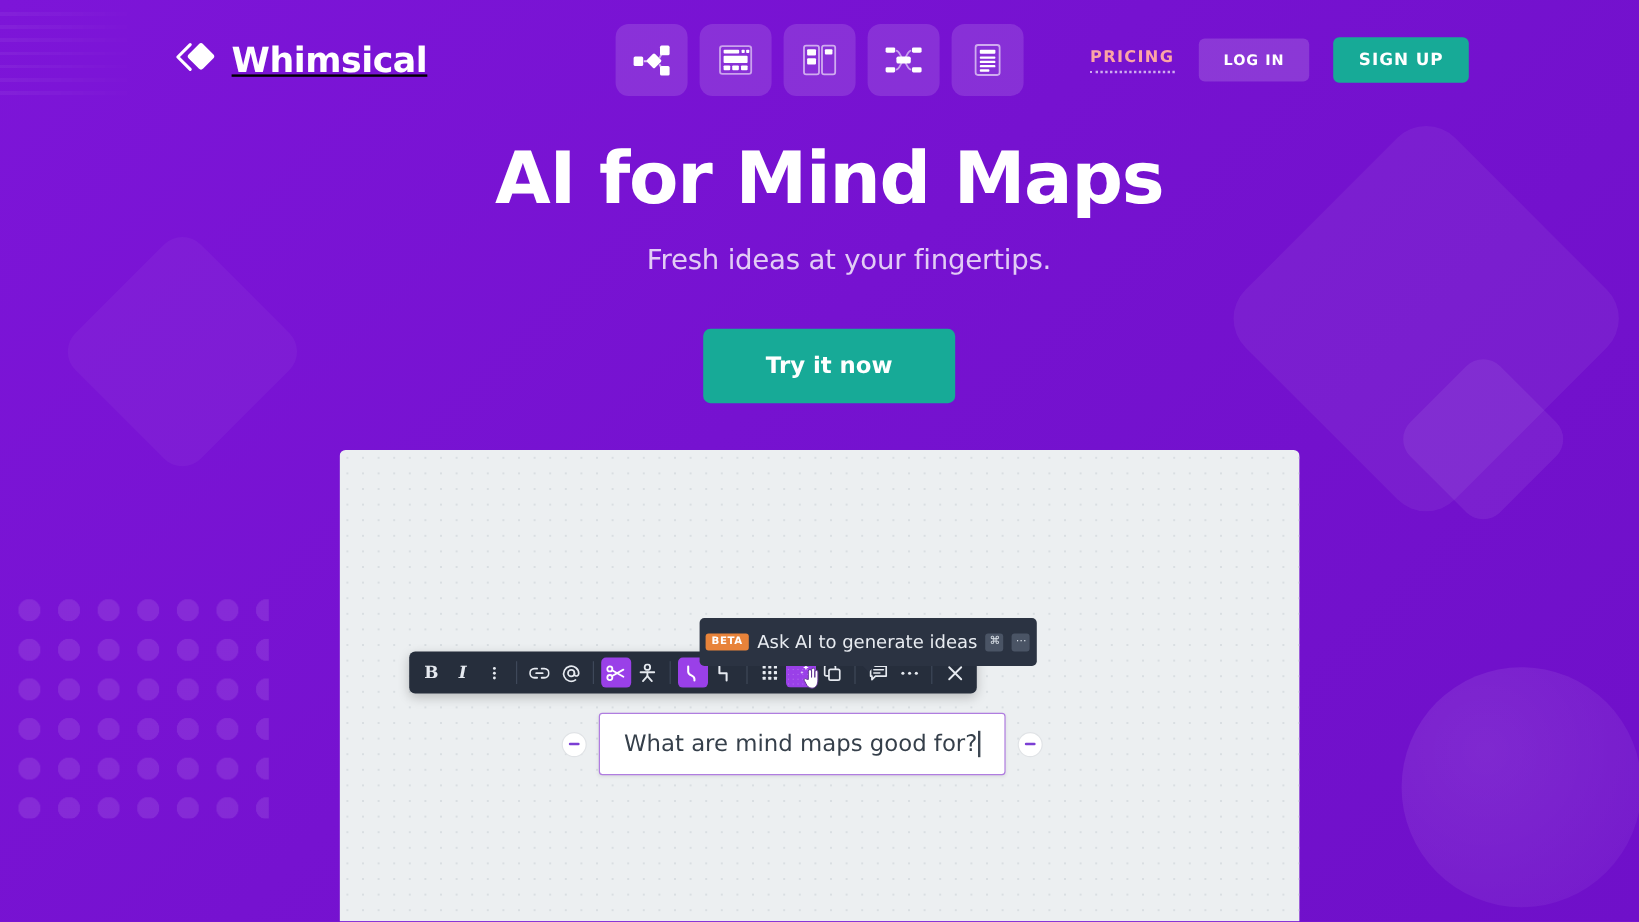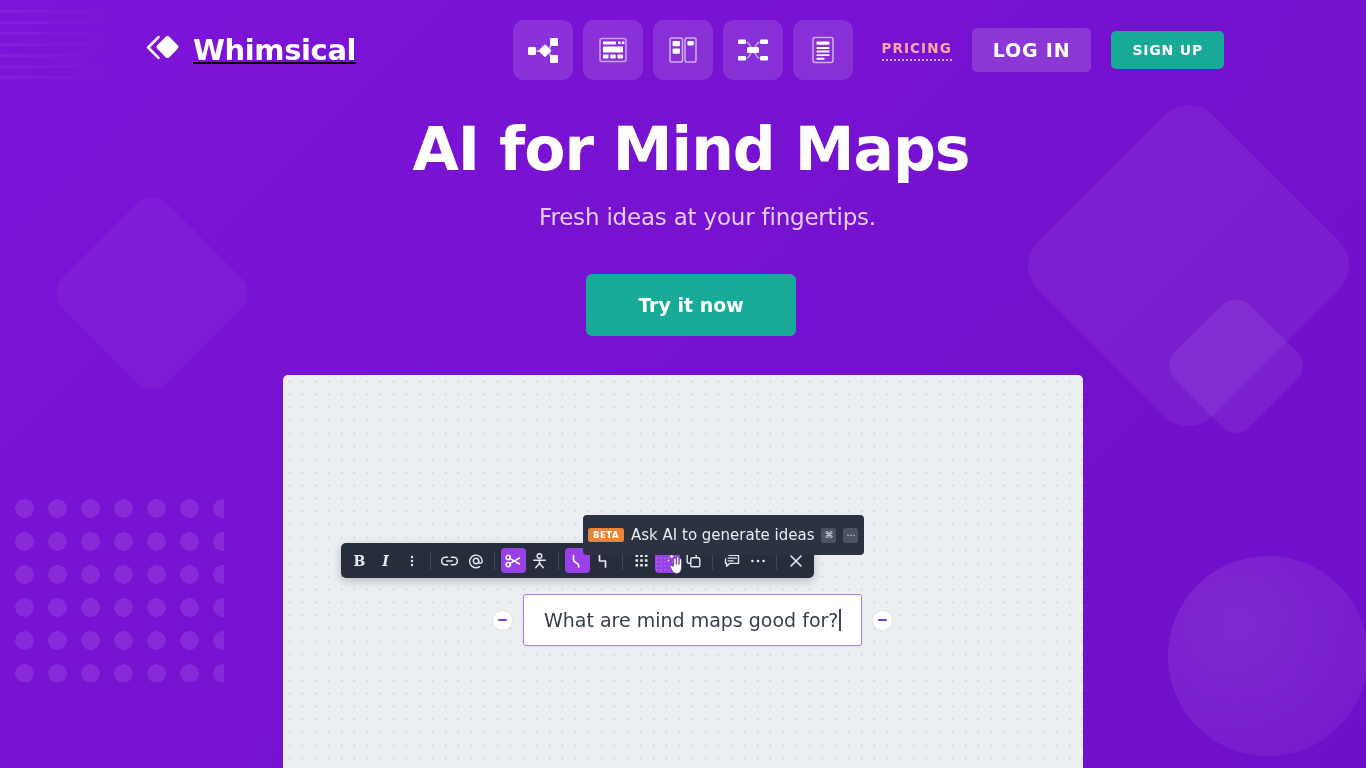--- a/index.html
+++ b/index.html
@@ -150,21 +150,21 @@
     font-weight: bold;
     letter-spacing: 1.1px;
     text-decoration: none;
     border-bottom: 2px dotted rgba(255,255,255,0.65);
     padding-bottom: 3px;
     cursor: pointer;
   }
   .btn-login {
     background: rgba(255,255,255,0.16);
     color: #ffffff;
-    font-size: 19px;
+    font-size: 12px;
     font-weight: bold;
     letter-spacing: 0.8px;
     padding: 11px 21px;
     border: none;
     border-radius: 5px;
     cursor: pointer;
     font-family: inherit;
   }
   .btn-signup {
     background: #17aa97;
@@ -338,21 +338,21 @@
     position: absolute;
     left: 669px;
     top: 556px;
     z-index: 12;
     pointer-events: none;
   }
 
   
   .node-row {
     position: absolute;
-    left: 492px;
+    left: 468px;
     top: 594px;
     display: flex;
     align-items: center;
     gap: 10px;
     z-index: 7;
   }
   .node-handle {
     width: 21px;
     height: 21px;
     border-radius: 50%;

